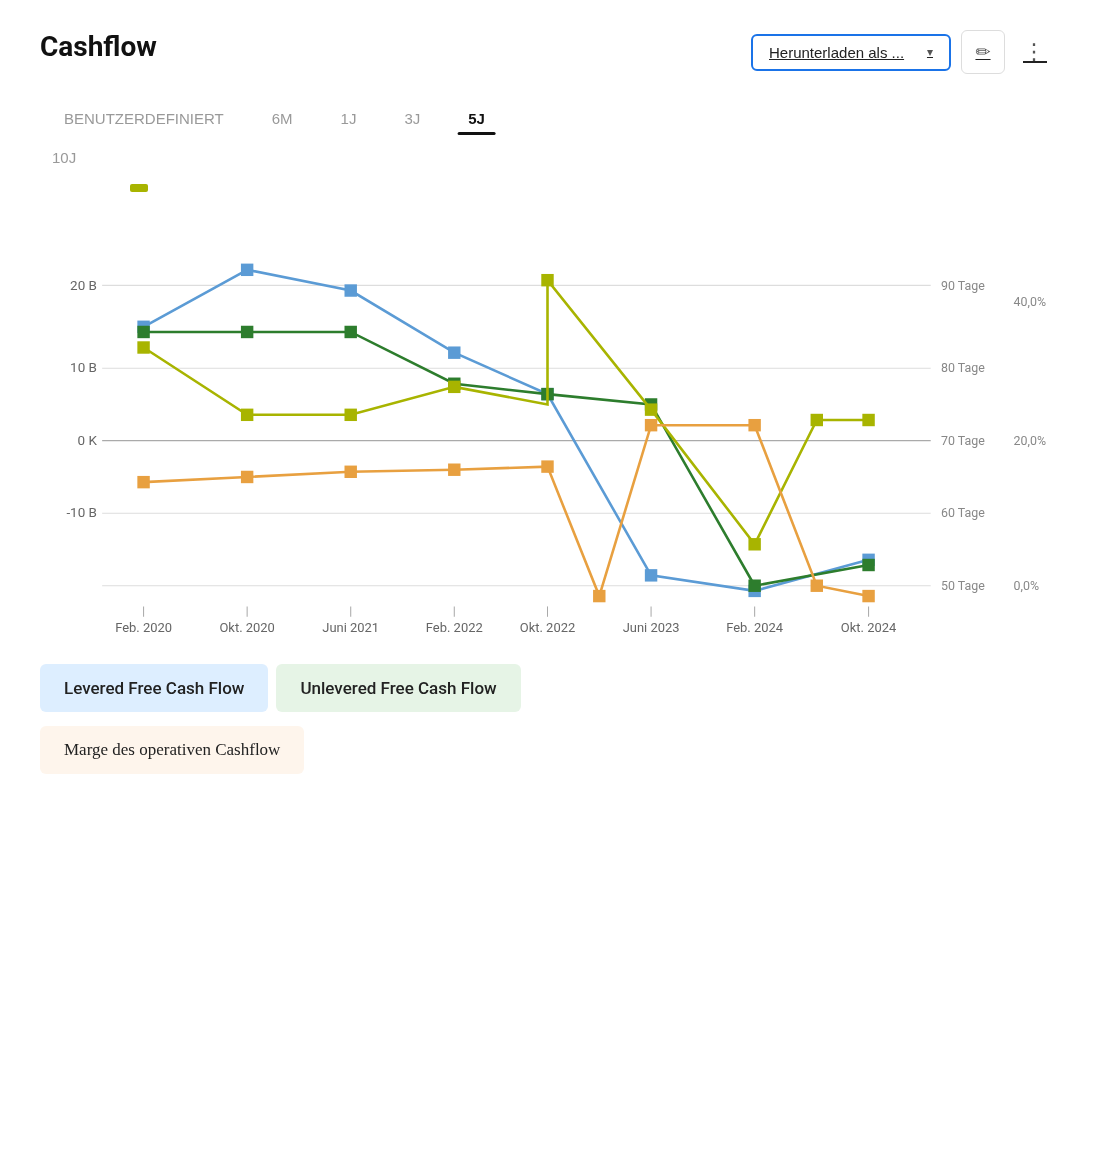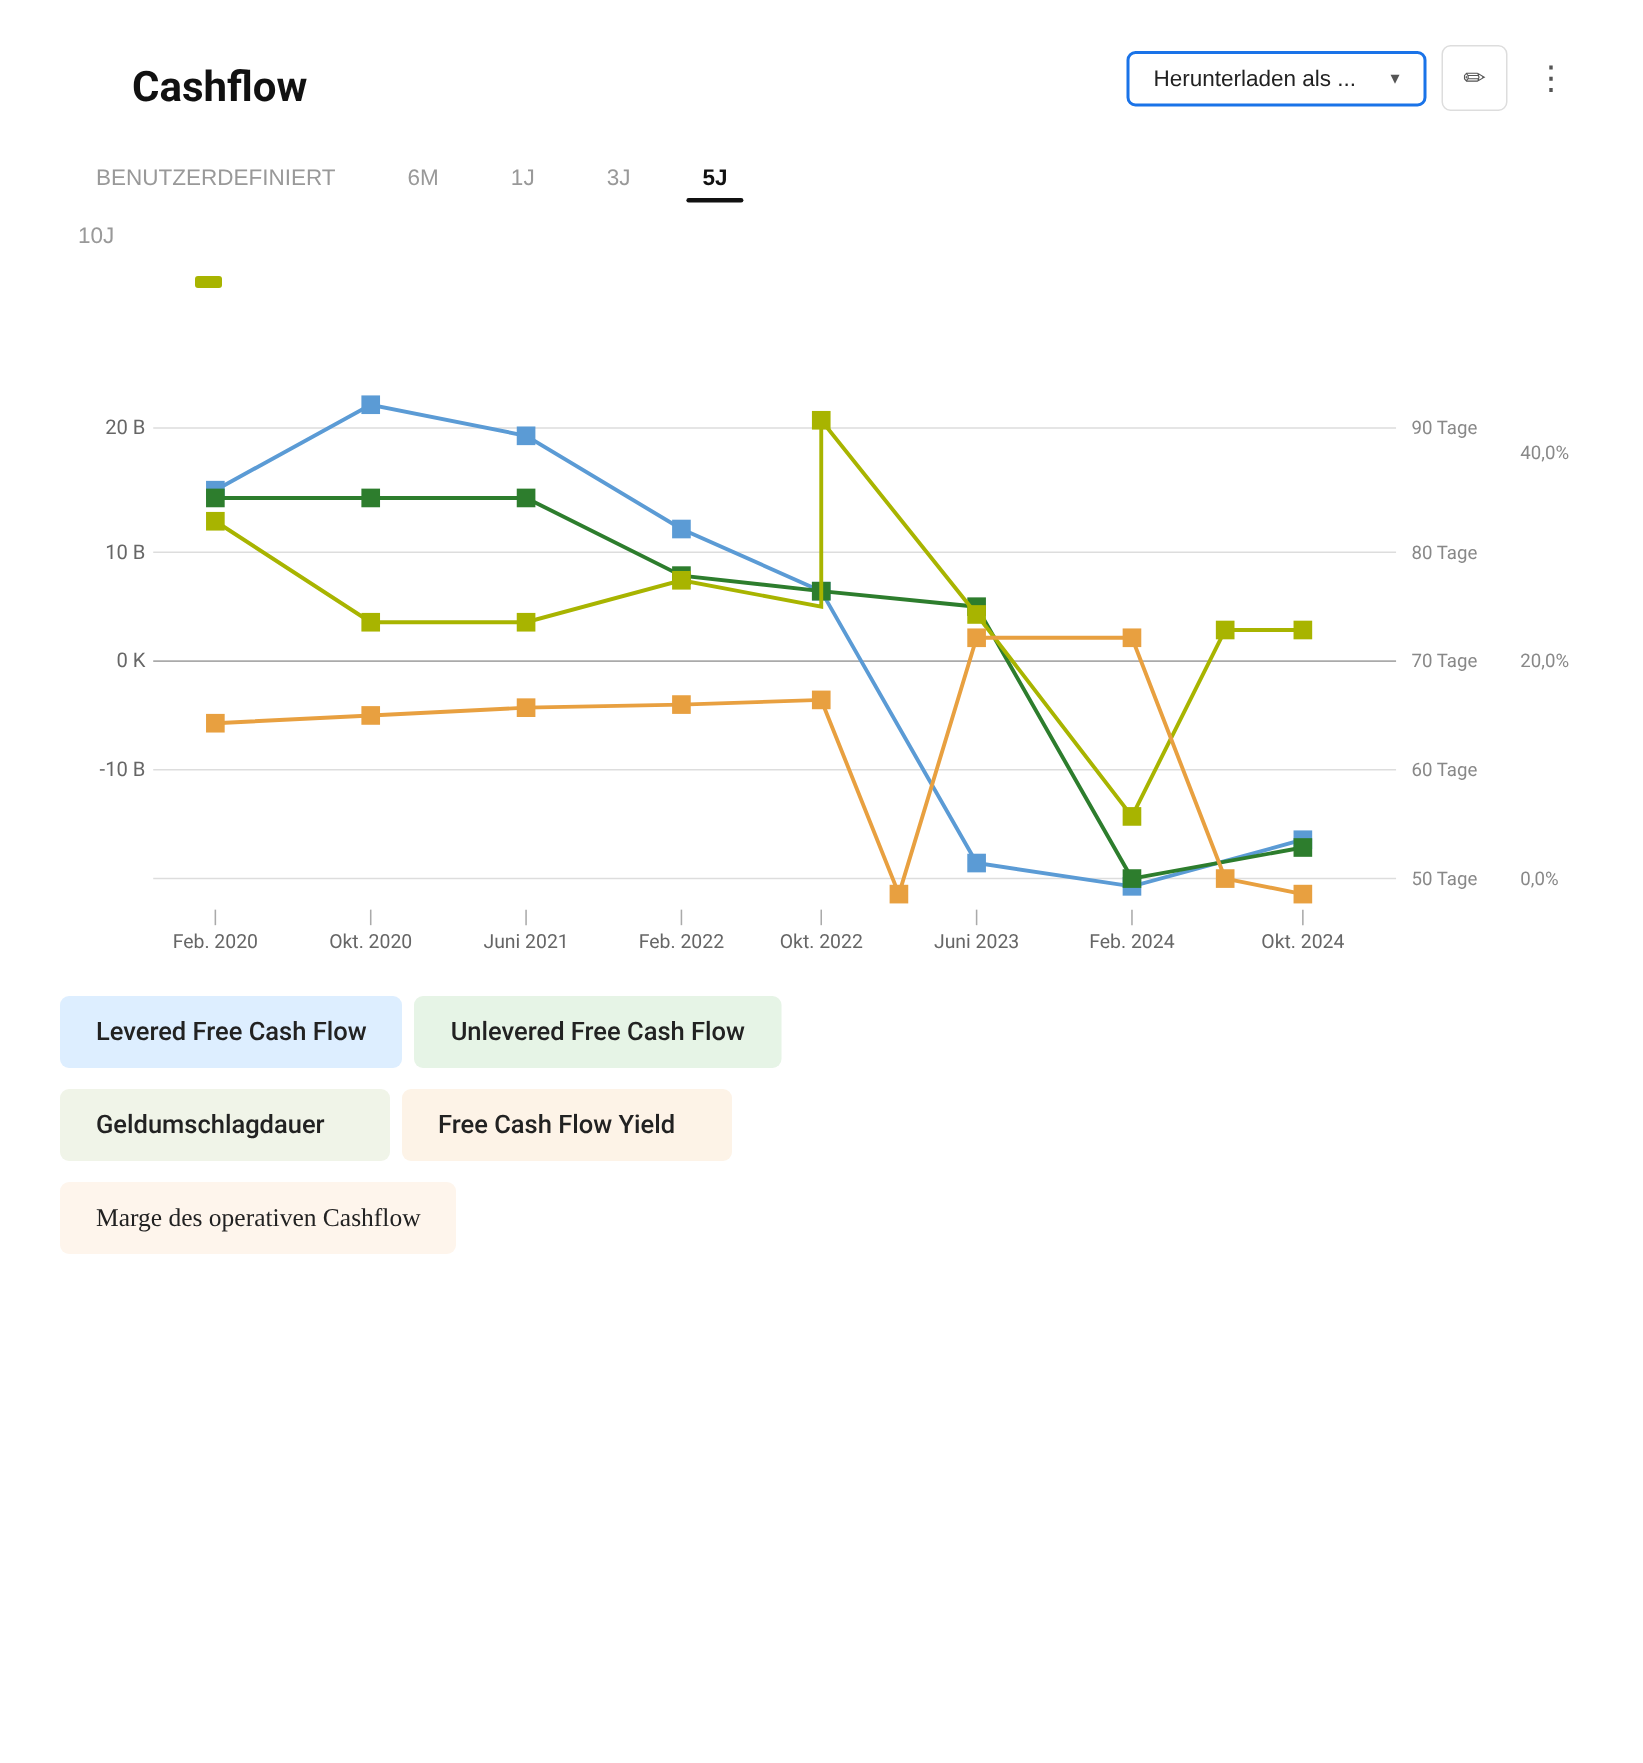--- a/index.html
+++ b/index.html
@@ -8,34 +8,34 @@
       background: #fff;
       width: 1095px;
       min-height: 1175px;
       padding: 30px 40px;
       color: #222;
     }
 
     
     .header {
       display: flex;
-      align-items: flex-end;
+      align-items: flex-start;
       justify-content: space-between;
       margin-bottom: 28px;
-      margin-left: 48px;
     }
     .page-title {
       font-size: 28px;
       font-weight: 700;
       color: #111;
     }
     .header-actions {
       display: flex;
       align-items: center;
       gap: 10px;
+      text-decoration: underline;
     }
     .download-btn {
       display: flex;
       align-items: center;
       gap: 8px;
       border: 2px solid #1a73e8;
       border-radius: 6px;
       padding: 8px 16px;
       background: #fff;
       font-size: 15px;
@@ -289,19 +289,15 @@
 
   </svg>
 </div>
 
 <div class="legend-section">
   <div class="legend-row">
     <div class="legend-pill blue">Levered Free Cash Flow</div>
     <div class="legend-pill green">Unlevered Free Cash Flow</div>
   </div>
   <div class="legend-row">
-    <div class="legend-pill dark-green">Geldumschlagdauer</div>
-    <div class="legend-pill orange">Free Cash Flow Yield</div>
-  </div>
-  <div class="legend-row">
     <div class="legend-pill light-orange">Marge des operativen Cashflow</div>
   </div>
 </div>
 
 </body></html>

